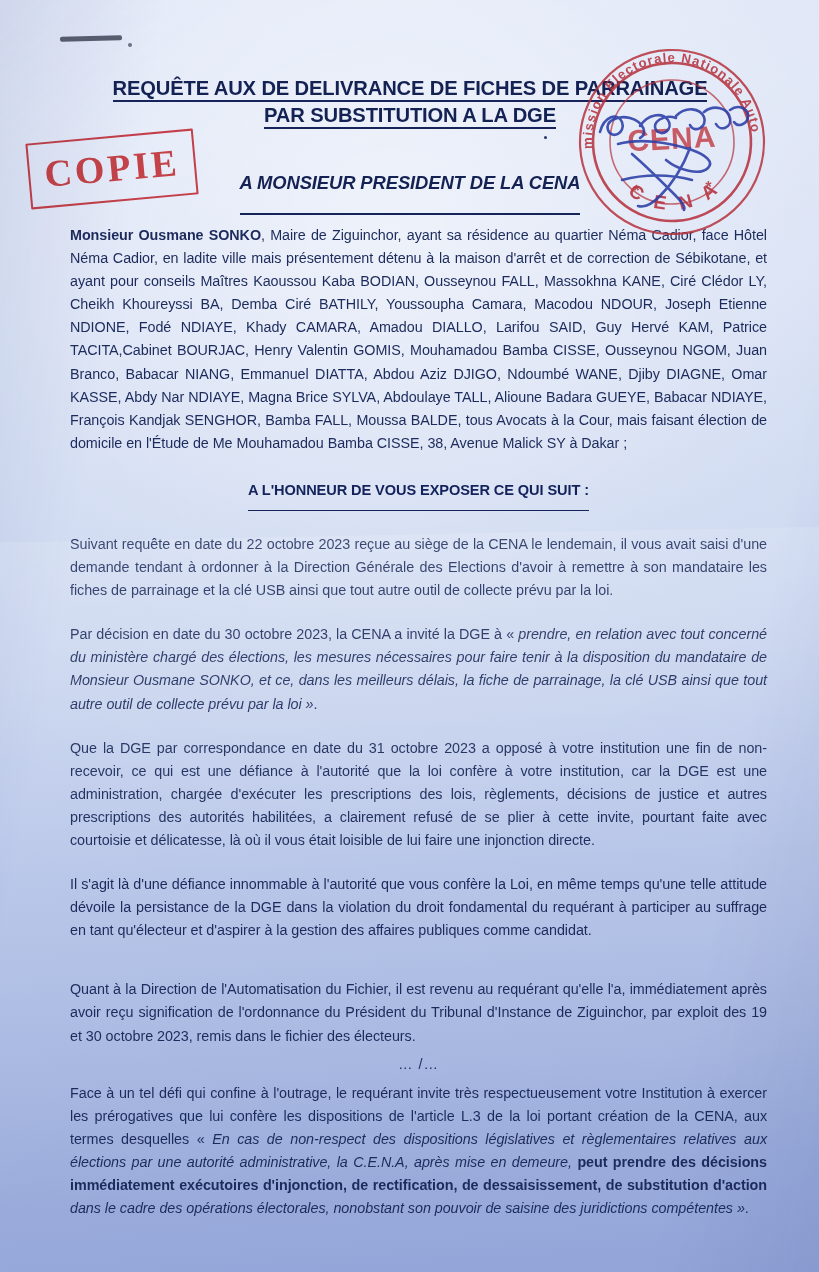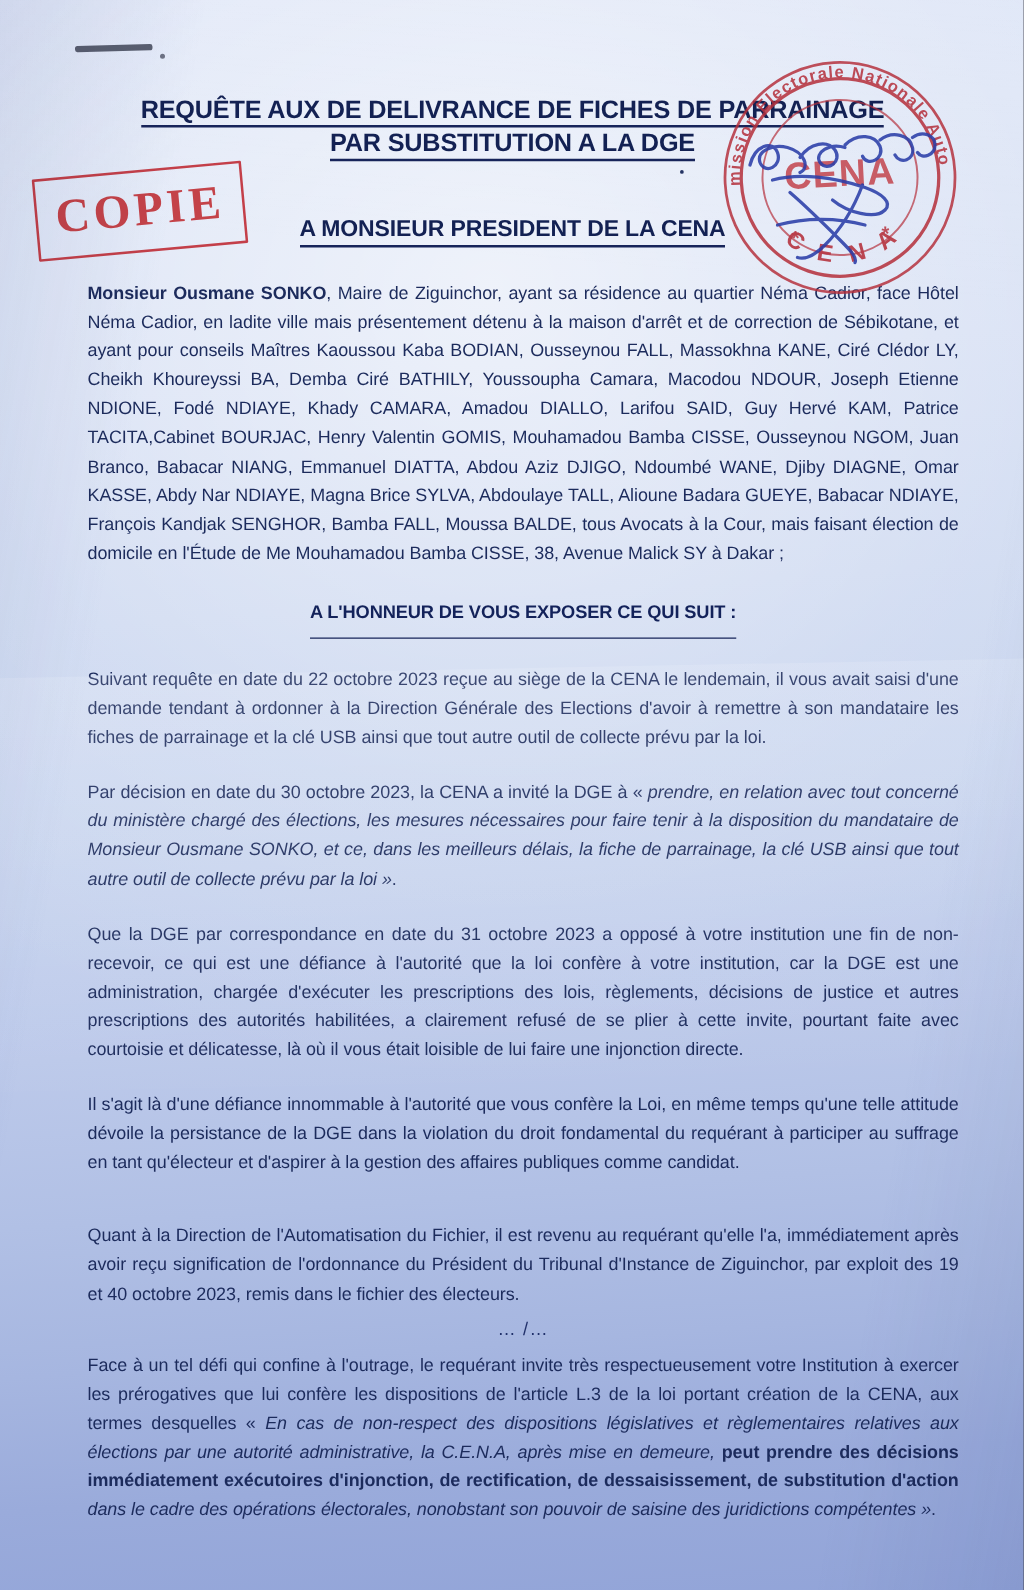--- a/index.html
+++ b/index.html
@@ -120,21 +120,22 @@
     width: 700px;
     text-align: center;
     font-weight: bold;
     font-size: 18.4px;
     color: #132153;
     letter-spacing: -0.1px;
   }
   #addressee span.u {
     display: inline-block;
     border-bottom: 2px solid #17245a;
-    padding-bottom: 2px;
+    padding-bottom: 19px;
+    font-style: italic;
   }
 
   
   .body-col {
     position: absolute;
     left: 70px;
     top: 224px;
     width: 697px;
   }
   p.para {
@@ -270,21 +271,21 @@
       </div>
 
       <p class="para" id="para-1">Suivant requête en date du 22 octobre 2023 reçue au siège de la CENA le lendemain, il vous avait saisi d'une demande tendant à ordonner à la Direction Générale des Elections d'avoir à remettre à son mandataire les fiches de parrainage et la clé USB ainsi que tout autre outil de collecte prévu par la loi.</p>
 
       <p class="para" id="para-2"><span>Par décision en date du 30 octobre 2023, la CENA a invité la DGE à « </span><i>prendre, en relation avec tout concerné du ministère chargé des élections, les mesures nécessaires pour faire tenir à la disposition du mandataire de Monsieur Ousmane SONKO, et ce, dans les meilleurs délais, la fiche de parrainage, la clé USB ainsi que tout autre outil de collecte prévu par la loi »</i><span>.</span></p>
 
       <p class="para" id="para-3">Que la DGE par correspondance en date du 31 octobre 2023 a opposé à votre institution une fin de non-recevoir, ce qui est une défiance à l'autorité que la loi confère à votre institution, car la DGE est une administration, chargée d'exécuter les prescriptions des lois, règlements, décisions de justice et autres prescriptions des autorités habilitées, a clairement refusé de se plier à cette invite, pourtant faite avec courtoisie et délicatesse, là où il vous était loisible de lui faire une injonction directe.</p>
 
       <p class="para" id="para-4">Il s'agit là d'une défiance innommable à l'autorité que vous confère la Loi, en même temps qu'une telle attitude dévoile la persistance de la DGE dans la violation du droit fondamental du requérant à participer au suffrage en tant qu'électeur et d'aspirer à la gestion des affaires publiques comme candidat.</p>
 
-      <p class="para" id="para-5">Quant à la Direction de l'Automatisation du Fichier, il est revenu au requérant qu'elle l'a, immédiatement après avoir reçu signification de l'ordonnance du Président du Tribunal d'Instance de Ziguinchor, par exploit des 19 et 40 octobre 2023, remis dans le fichier des électeurs.</p>
+      <p class="para" id="para-5">Quant à la Direction de l'Automatisation du Fichier, il est revenu au requérant qu'elle l'a, immédiatement après avoir reçu signification de l'ordonnance du Président du Tribunal d'Instance de Ziguinchor, par exploit des 19 et 30 octobre 2023, remis dans le fichier des électeurs.</p>
 
       <div class="page-break-mark">… /…</div>
 
       <p class="para" id="para-6"><span>Face à un tel défi qui confine à l'outrage, le requérant invite très respectueusement votre Institution à exercer les prérogatives que lui confère les dispositions de l'article L.3 de la loi portant création de la CENA, aux termes desquelles « </span><i>En cas de non-respect des dispositions législatives et règlementaires relatives aux élections par une autorité administrative, la C.E.N.A, après mise en demeure, </i><span class="bi">peut prendre des décisions immédiatement exécutoires d'injonction, de rectification, de dessaisissement, de substitution d'action</span><i> dans le cadre des opérations électorales, nonobstant son pouvoir de saisine des juridictions compétentes »</i><span>.</span></p>
 
     </div>
 
     <div id="copie-stamp">
       <div id="copie-box"></div>
       <div id="copie-text">COPIE</div>

